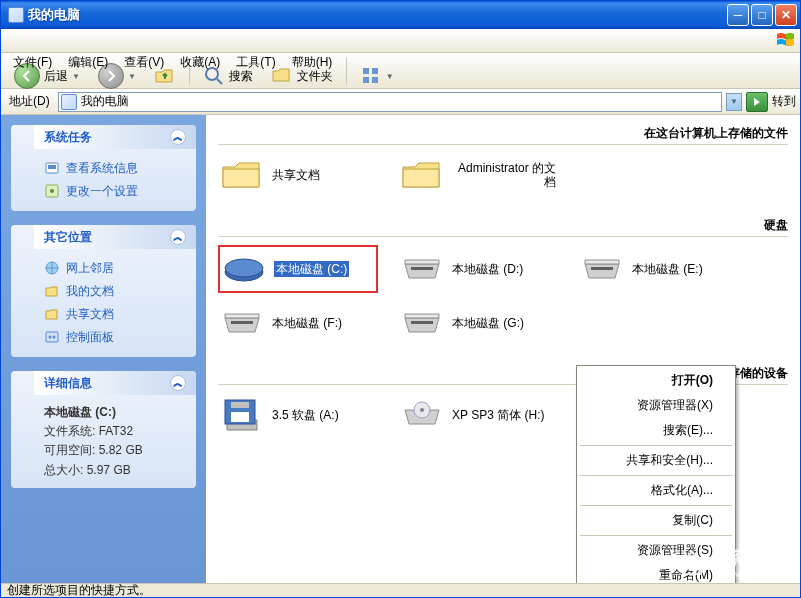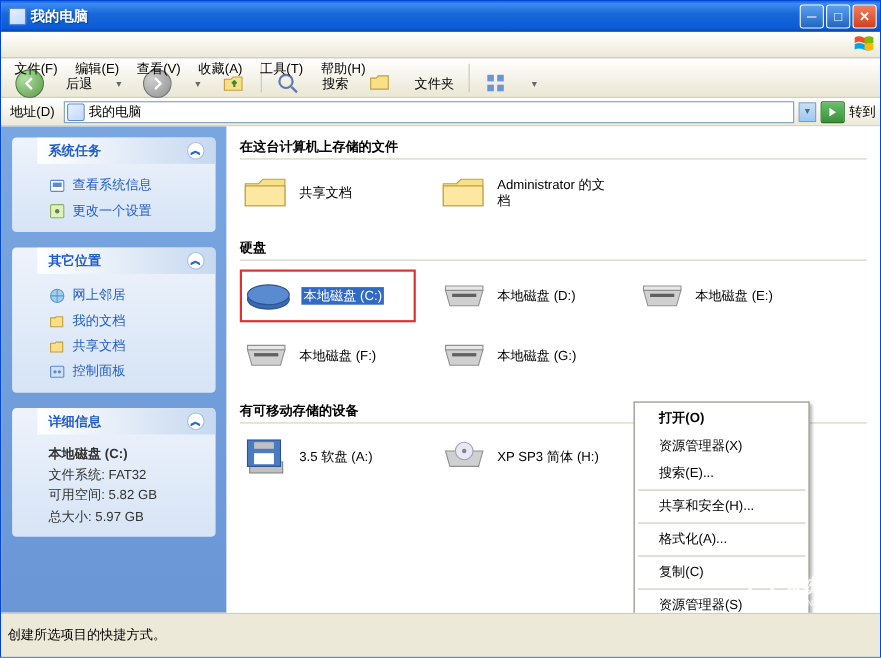--- a/index.html
+++ b/index.html
@@ -17,21 +17,21 @@
 .win-btn.close { background: linear-gradient(to bottom, #f08060, #d04020); border: 1px solid #fff; }
 
 
 .menubar { height: 24px; background: linear-gradient(to bottom, #fff, #ece9d8); border-bottom: 1px solid #cac6b6; display: flex; align-items: center; padding: 0 4px; position: relative; }
 .menu-item { padding: 3px 8px; cursor: default; margin-top: 44px; }
 .menubar .xp-flag { position: absolute; right: 4px; top: 2px; width: 20px; height: 20px; }
 .xp-flag svg { width: 20px; height: 20px; }
 
 
 .toolbar { height: 36px; background: linear-gradient(to bottom, #fff, #ece9d8 90%); border-bottom: 1px solid #cac6b6; display: flex; align-items: center; padding: 0 6px; gap: 4px; }
-.tb-btn { height: 30px; display: flex; align-items: center; padding: 0 6px; gap: 20px; border: 1px solid transparent; border-radius: 3px; cursor: default; margin-top: 11px; }
+.tb-btn { height: 30px; display: flex; align-items: center; padding: 0 6px; gap: 4px; border: 1px solid transparent; border-radius: 3px; cursor: default; margin-top: 11px; }
 .tb-btn .nav-circle { width: 26px; height: 26px; border-radius: 50%; background: radial-gradient(circle at 30% 30%, #b0e0a0, #5a9a4a); border: 1px solid #4a7a3a; display: flex; align-items: center; justify-content: center; color: #fff; }
 .tb-btn .nav-circle.fwd { background: radial-gradient(circle at 30% 30%, #d0d0d0, #909090); border-color: #707070; }
 .tb-btn .drop { font-size: 8px; color: #666; }
 .tb-sep { width: 1px; height: 26px; background: #cac6b6; margin: 0 2px; }
 .tb-icon { width: 22px; height: 22px; display: flex; align-items: center; justify-content: center; }
 
 
 .addressbar { height: 26px; background: linear-gradient(to bottom, #fff, #ece9d8); border-bottom: 1px solid #cac6b6; display: flex; align-items: center; padding: 0 4px; gap: 4px; }
 .addr-label { padding: 0 4px; }
 .addr-field { flex: 1; height: 20px; background: #fff; border: 1px solid #7f9db9; display: flex; align-items: center; padding: 0 2px; gap: 4px; }
@@ -41,49 +41,49 @@
 
 
 .body { flex: 1; display: flex; background: #fff; }
 
 
 .sidebar { width: 205px; background: linear-gradient(to bottom, #7aa6e0 0%, #6a96d6 100%); padding: 10px 10px; display: flex; flex-direction: column; gap: 14px; overflow: hidden; }
 .panel { background: linear-gradient(to bottom, #eef3fb, #d6e4f6); border-radius: 4px; overflow: hidden; padding-left: 23px; }
 .panel-header { height: 24px; background: linear-gradient(to right, #fff, #c6d8f0); display: flex; align-items: center; padding: 0 10px; color: #215dc6; font-weight: bold; justify-content: space-between; }
 .panel-header .chev { width: 16px; height: 16px; border-radius: 50%; background: #fff; border: 1px solid #a6c0e0; color: #215dc6; display: flex; align-items: center; justify-content: center; font-size: 10px; }
 .panel-body { padding: 8px 10px; }
-.panel-link { display: flex; align-items: center; gap: 6px; color: #215dc6; padding: 3px 0; cursor: default; }
+.panel-link { display: flex; align-items: flex-start; gap: 6px; color: #215dc6; padding: 3px 0; cursor: default; }
 .panel-link .pi { width: 16px; height: 16px; display: flex; align-items: center; justify-content: center; }
 
 .detail-body { padding: 8px 10px; color: #333; line-height: 1.6; }
 .detail-title { color: #333; font-weight: bold; }
 
 
-.content { flex: 1; background: #fff; padding: 6px 12px; position: relative; overflow: hidden; }
+.content { flex: 1; background: #fff; padding: 6px 12px; position: relative; overflow: hidden; text-align: right; }
 .section-title { font-weight: bold; padding: 4px 0 2px 0; border-bottom: 1px solid #d0d0c0; margin-bottom: 8px; color: #000; }
 .item-grid { display: flex; flex-wrap: wrap; gap: 8px 20px; margin-bottom: 16px; }
 .item { width: 160px; display: flex; align-items: center; gap: 8px; padding: 2px; }
 .item-icon { width: 44px; height: 40px; display: flex; align-items: center; justify-content: center; flex-shrink: 0; }
 .item-label { line-height: 1.2; }
 .item.selected .item-label span { background: #316ac5; color: #fff; padding: 1px 2px; }
 .red-box { border: 2px solid #e03030; }
 
 
 .folder-svg { width: 42px; height: 36px; }
 .drive-svg { width: 42px; height: 30px; }
 .floppy-svg { width: 42px; height: 42px; }
 
 
 .context-menu { position: absolute; left: 370px; top: 250px; width: 160px; background: #fff; border: 1px solid #8a867a; box-shadow: 2px 2px 3px rgba(0,0,0,0.3); padding: 2px; }
 .cm-item { padding: 4px 20px 4px 20px; cursor: default; }
 .cm-item.bold { font-weight: bold; }
 .cm-sep { height: 1px; background: #cac6b6; margin: 2px 1px; }
 
 
-.statusbar { height: 40px; background: #ece9d8; border-top: 1px solid #cac6b6; display: flex; align-items: center; padding: 0 6px; }
+.statusbar { height: 14px; background: #ece9d8; border-top: 1px solid #cac6b6; display: flex; align-items: center; padding: 0 6px; }
 
 
 .wm { position: absolute; right: 6px; bottom: 4px; color: #fff; opacity: 0.85; font-size: 11px; text-shadow: 0 0 3px rgba(255,255,255,0.6); display: flex; align-items: center; gap: 4px; }
 .wm svg { width: 34px; height: 30px; }
 </style>
 </head>
 <body>
 
 <div class="window">
 

